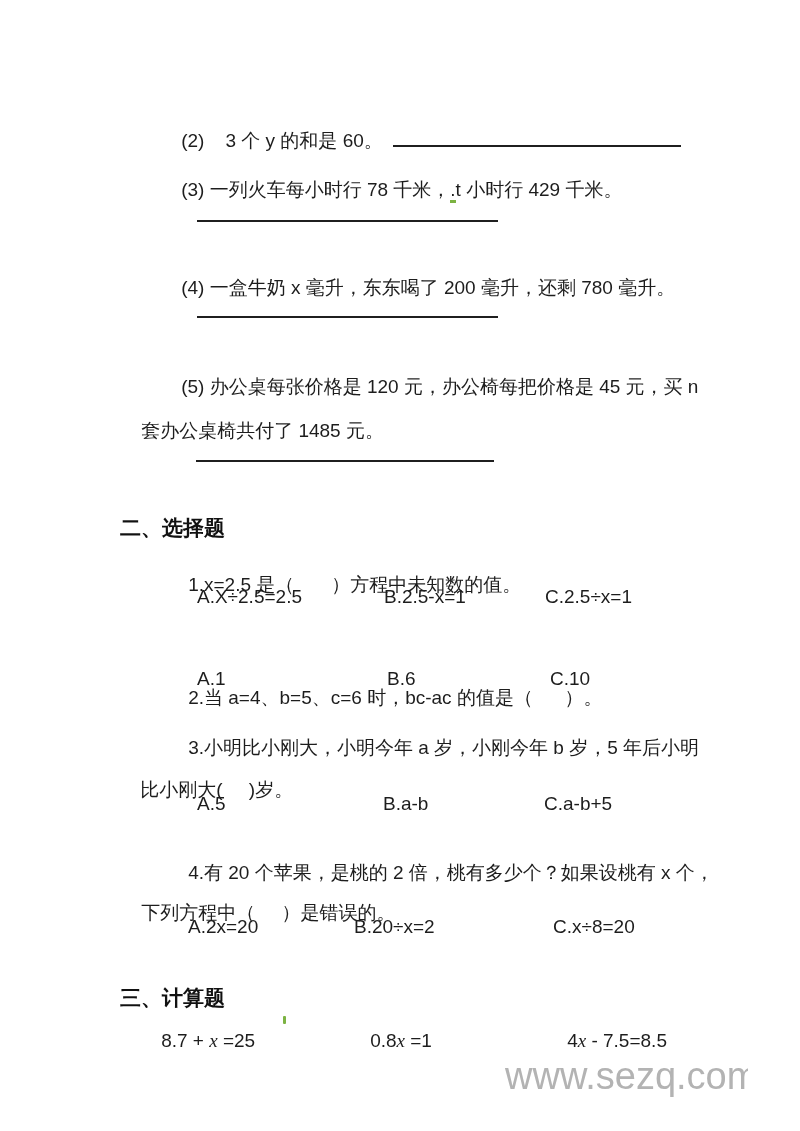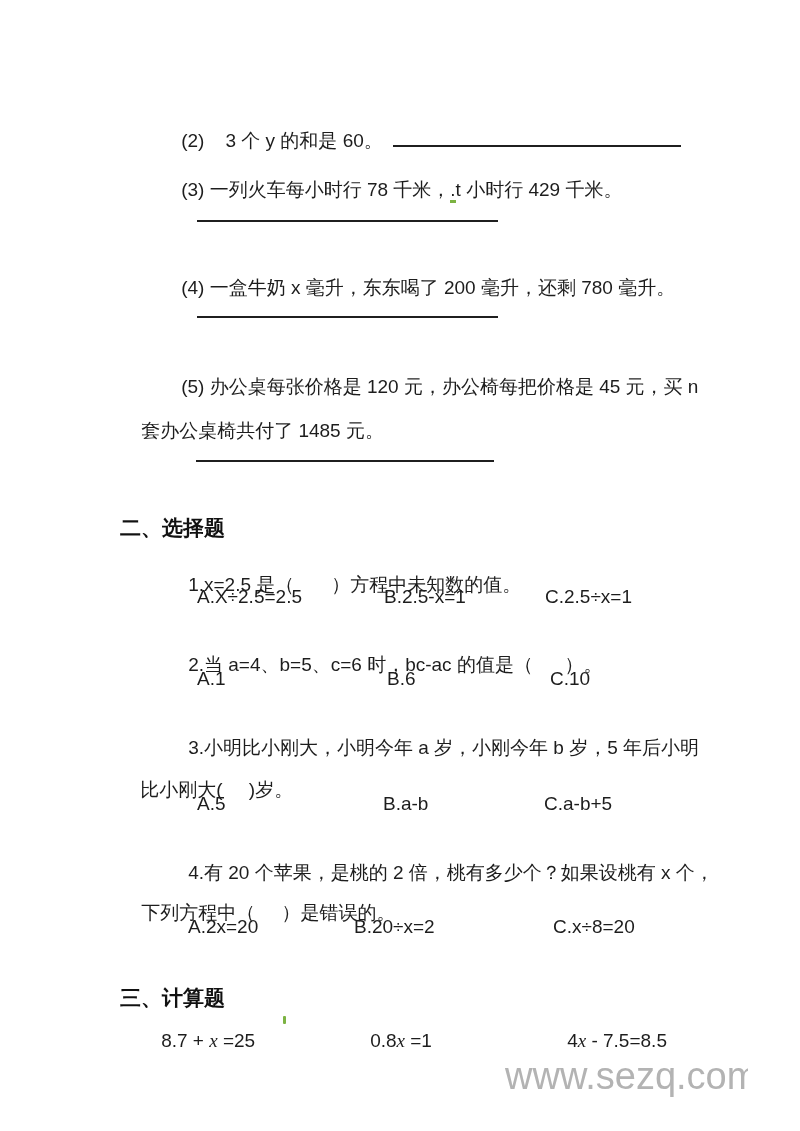--- a/index.html
+++ b/index.html
@@ -111,21 +111,21 @@
 
   <div class="row" style="left:167px; top:546px;">
     <span>1.x=2.5 是（       ）方程中未知数的值。</span>
   </div>
   <div class="opts" style="top:584px;">
     <span class="opt" style="left:197px;">A.X÷2.5=2.5</span>
     <span class="opt" style="left:384px;">B.2.5-x=1</span>
     <span class="opt" style="left:545px;">C.2.5÷x=1</span>
   </div>
 
-  <div class="row" style="left:167px; top:626px;">
+  <div class="row" style="left:167px; top:659px;">
     <span>2.当 a=4、b=5、c=6 时，bc-ac 的值是（      ）。</span>
   </div>
   <div class="opts" style="top:666px;">
     <span class="opt" style="left:197px;">A.1</span>
     <span class="opt" style="left:387px;">B.6</span>
     <span class="opt" style="left:550px;">C.10</span>
   </div>
 
   <div class="row" style="left:167px; top:709px;">
     <span>3.小明比小刚大，小明今年 a 岁，小刚今年 b 岁，5 年后小明</span>

